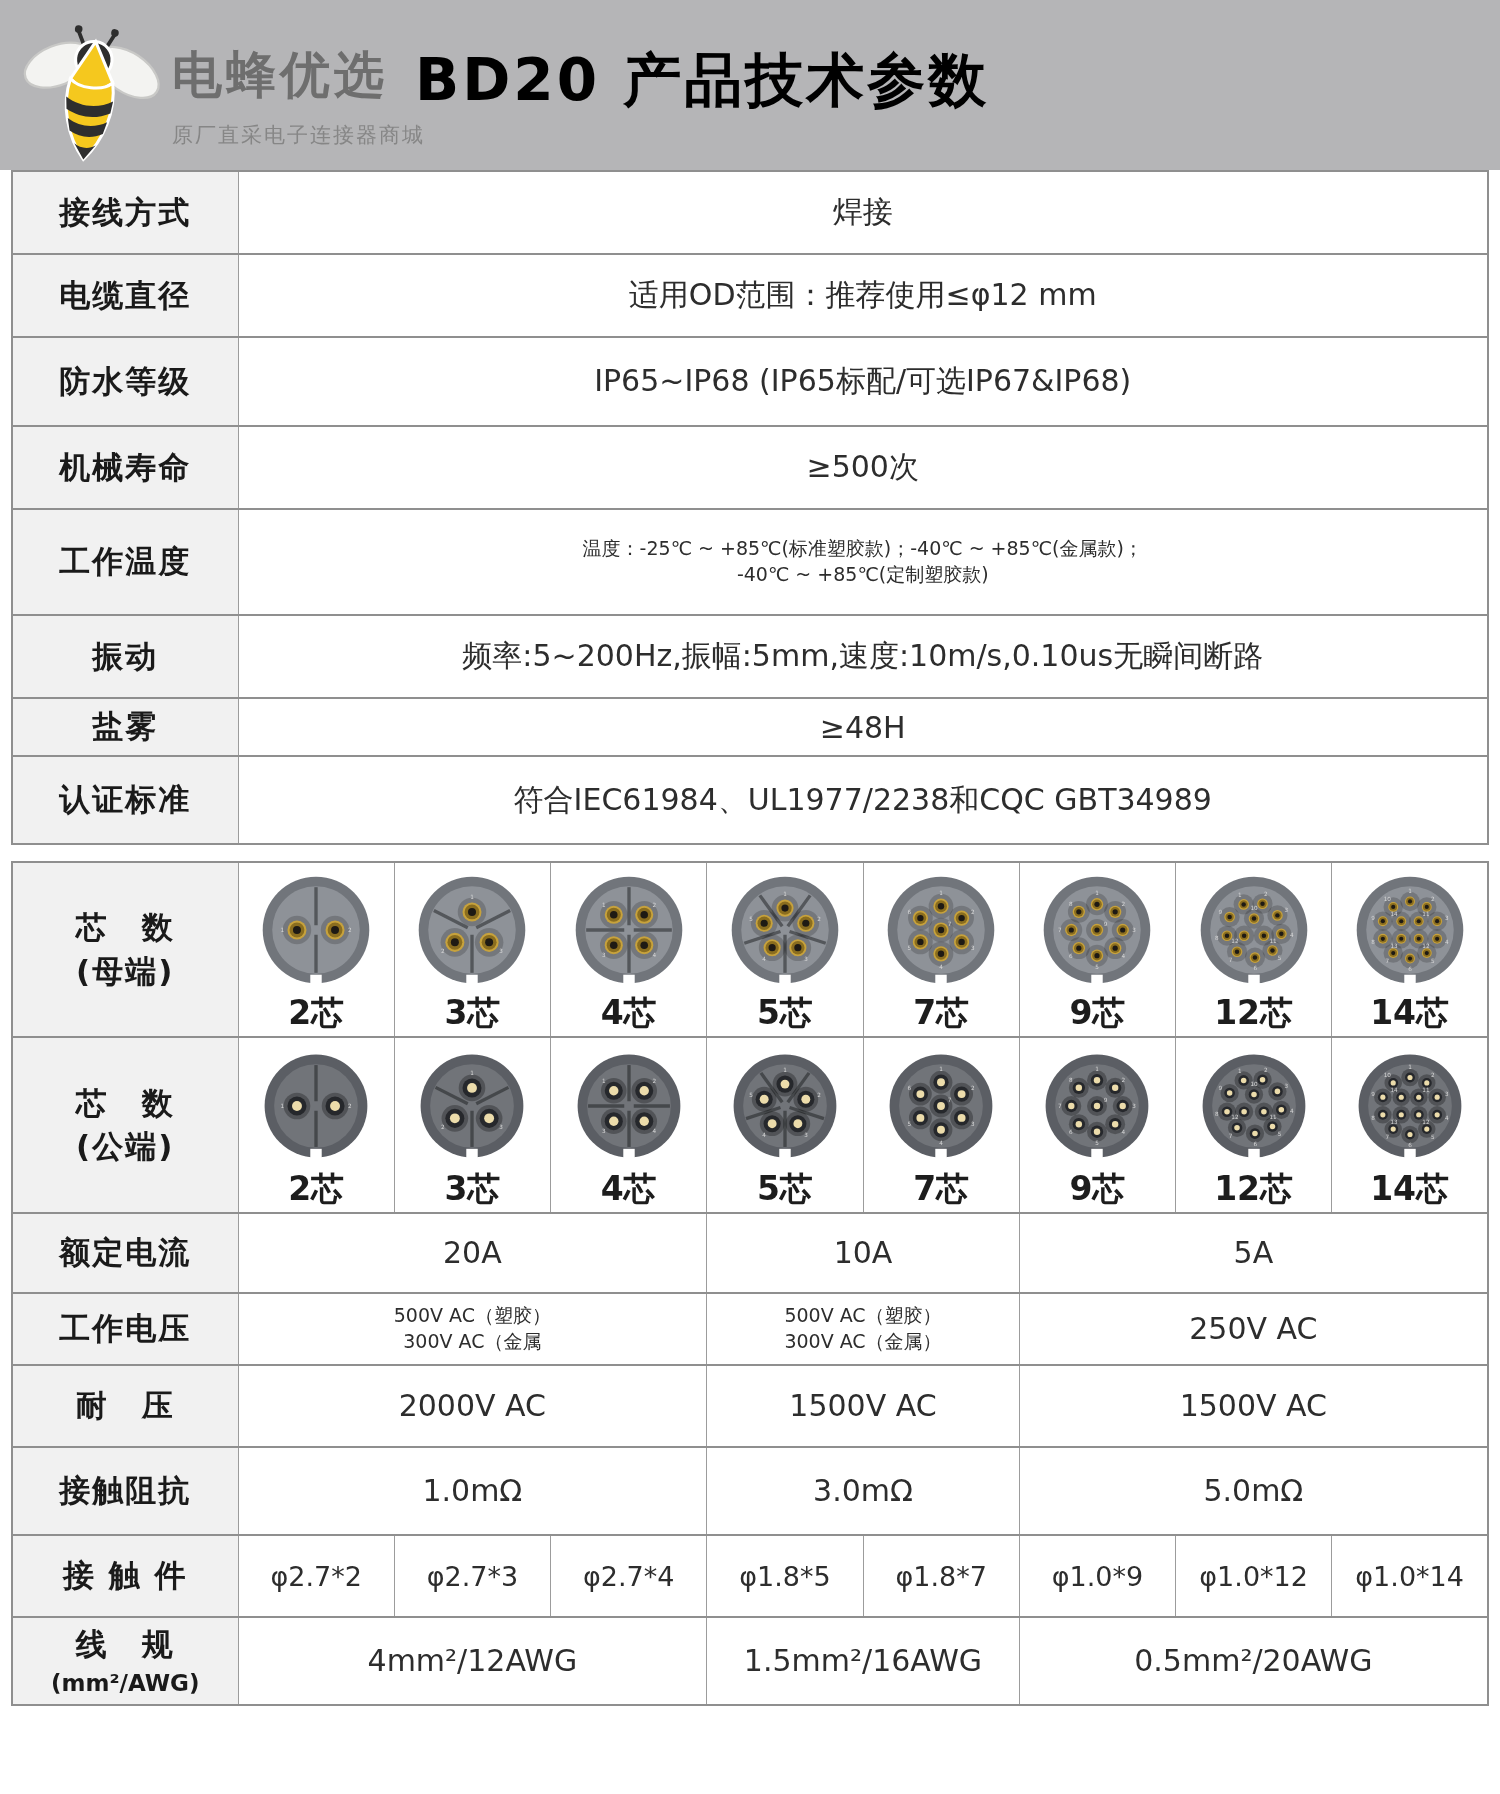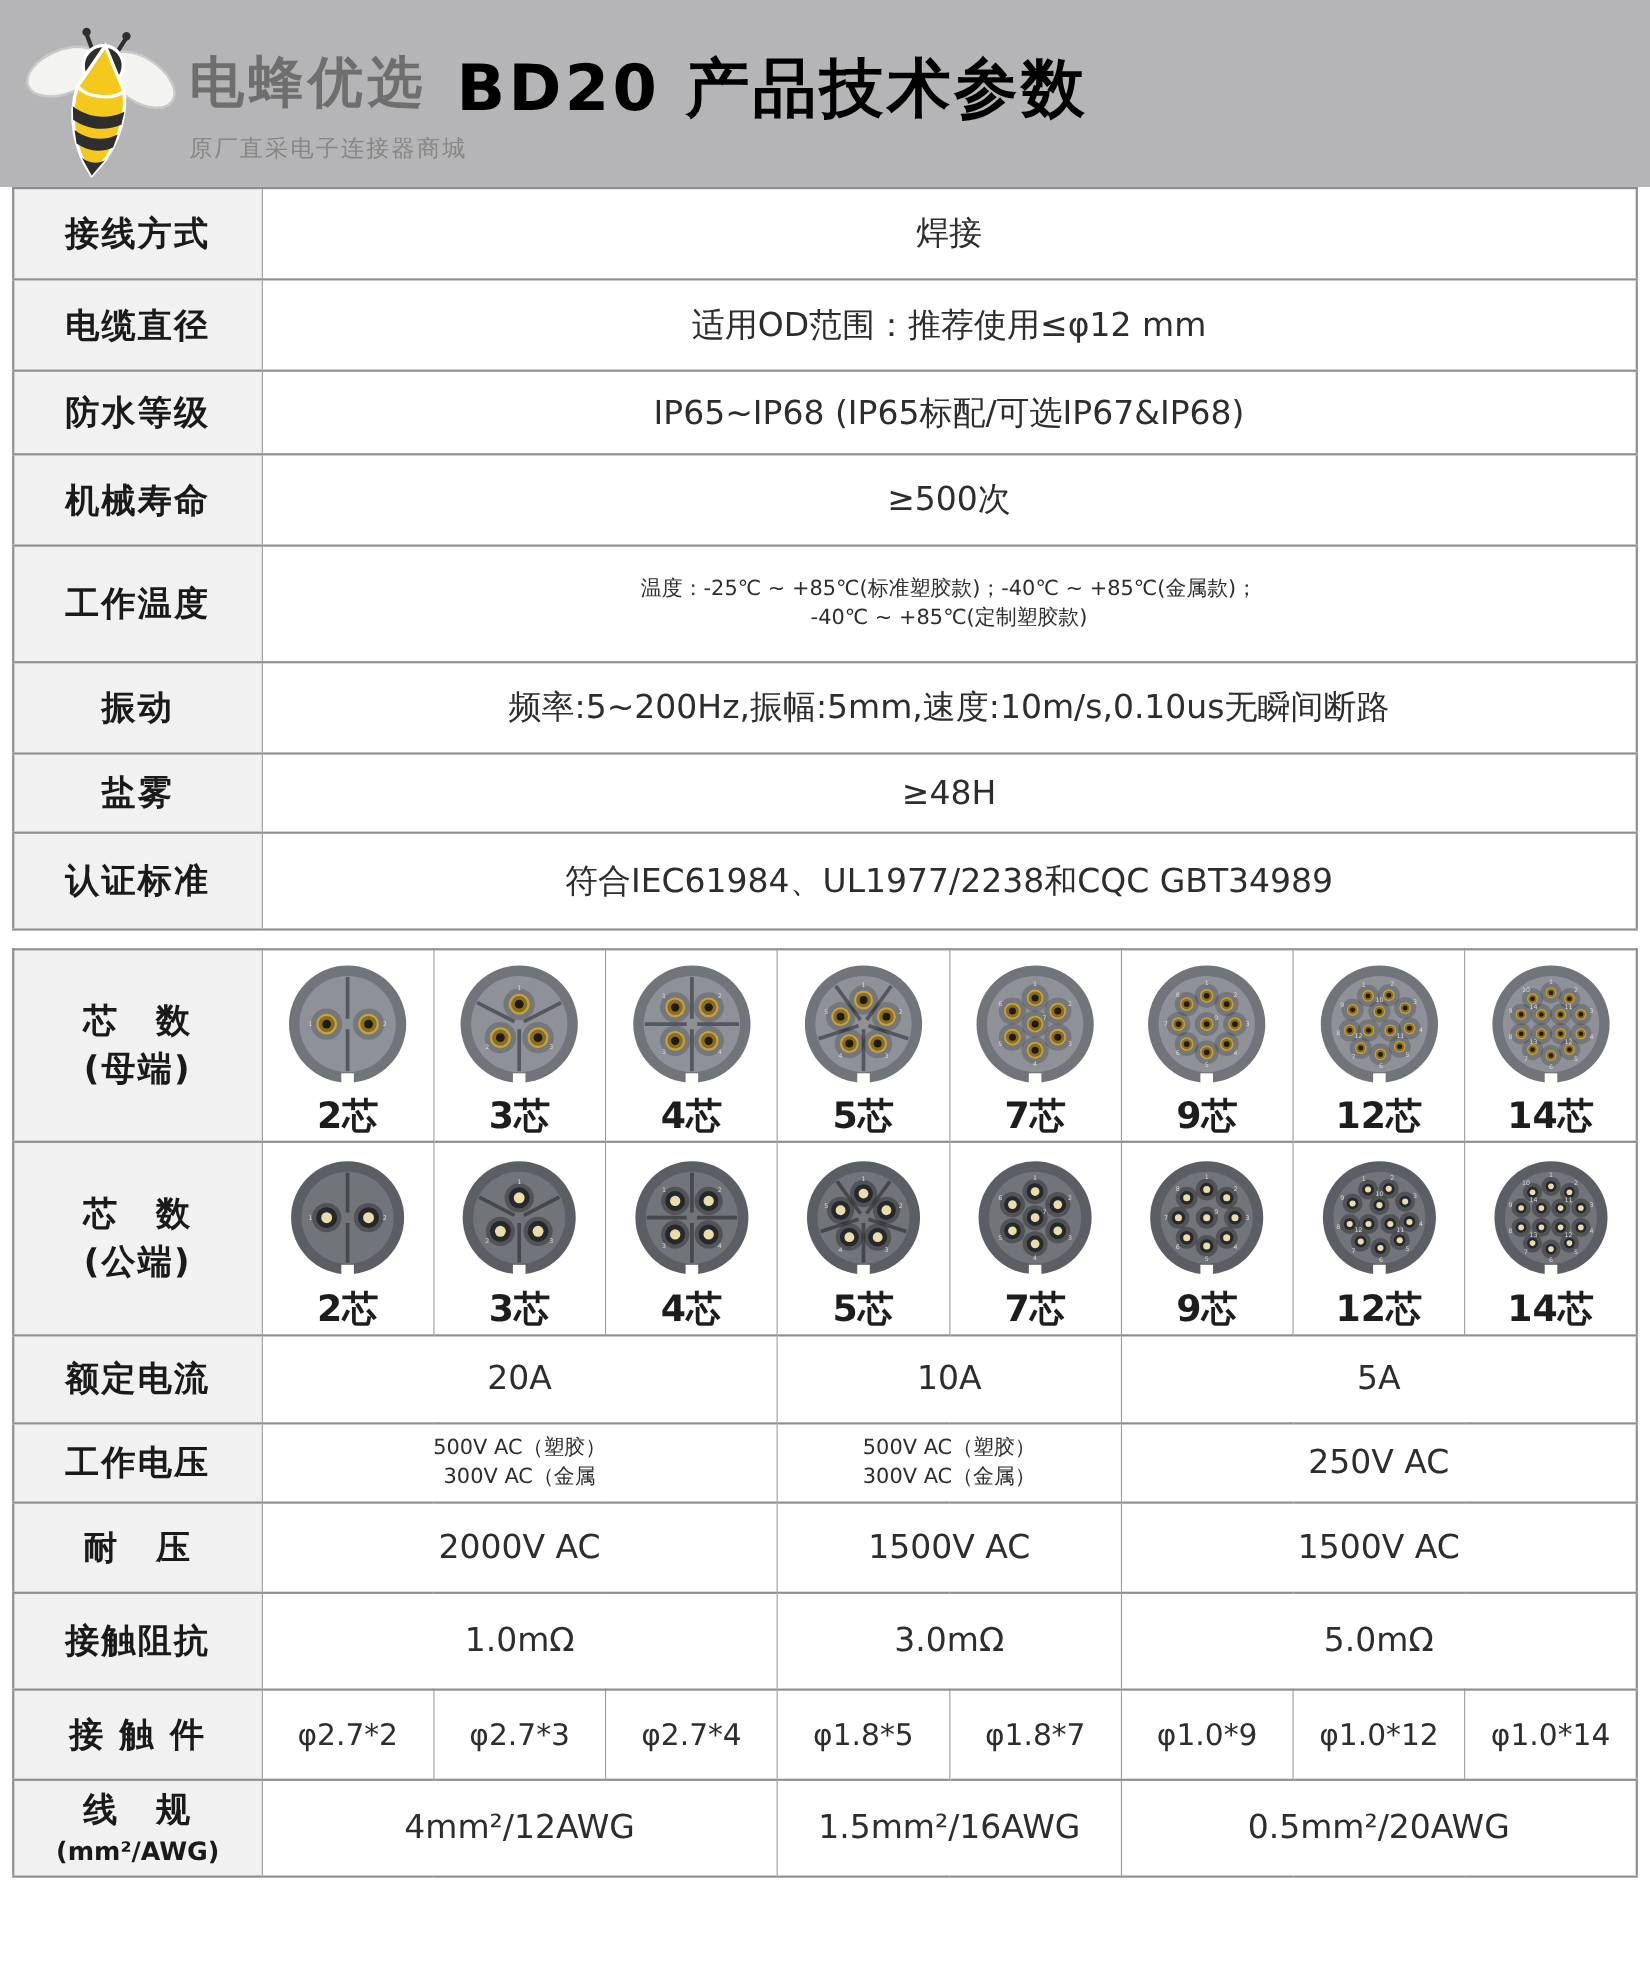--- a/index.html
+++ b/index.html
@@ -74,40 +74,40 @@
     </colgroup>
   <tbody>
       <tr style="height: 83px;">
         <td class="label-cell">接线方式</td>
         <td class="value-cell">焊接</td>
       </tr>
       <tr style="height: 83px;">
         <td class="label-cell">电缆直径</td>
         <td class="value-cell">适用OD范围：推荐使用≤φ12 mm</td>
       </tr>
-      <tr style="height: 76px; border-radius: 12px;">
+      <tr style="height: 89px; border-radius: 12px;">
         <td class="label-cell">防水等级</td>
         <td class="value-cell">IP65~IP68 (IP65标配/可选IP67&amp;IP68)</td>
       </tr>
       <tr style="height: 83px;">
         <td class="label-cell">机械寿命</td>
         <td class="value-cell">≥500次</td>
       </tr>
       <tr style="height: 106px;">
         <td class="label-cell">工作温度</td>
         <td class="value-cell two-line">
           <div class="line">温度：-25℃ ~ +85℃(标准塑胶款)；-40℃ ~ +85℃(金属款)；</div>
           <div class="line">-40℃ ~ +85℃(定制塑胶款)</div>
         </td>
       </tr>
       <tr style="height: 83px;">
         <td class="label-cell">振动</td>
         <td class="value-cell">频率:5~200Hz,振幅:5mm,速度:10m/s,0.10us无瞬间断路</td>
       </tr>
-      <tr style="height: 72px;">
+      <tr style="height: 58px;">
         <td class="label-cell">盐雾</td>
         <td class="value-cell">≥48H</td>
       </tr>
       <tr style="height: 88px;">
         <td class="label-cell">认证标准</td>
         <td class="value-cell">符合IEC61984、UL1977/2238和CQC GBT34989</td>
       </tr>
     </tbody>
 </table>
 

